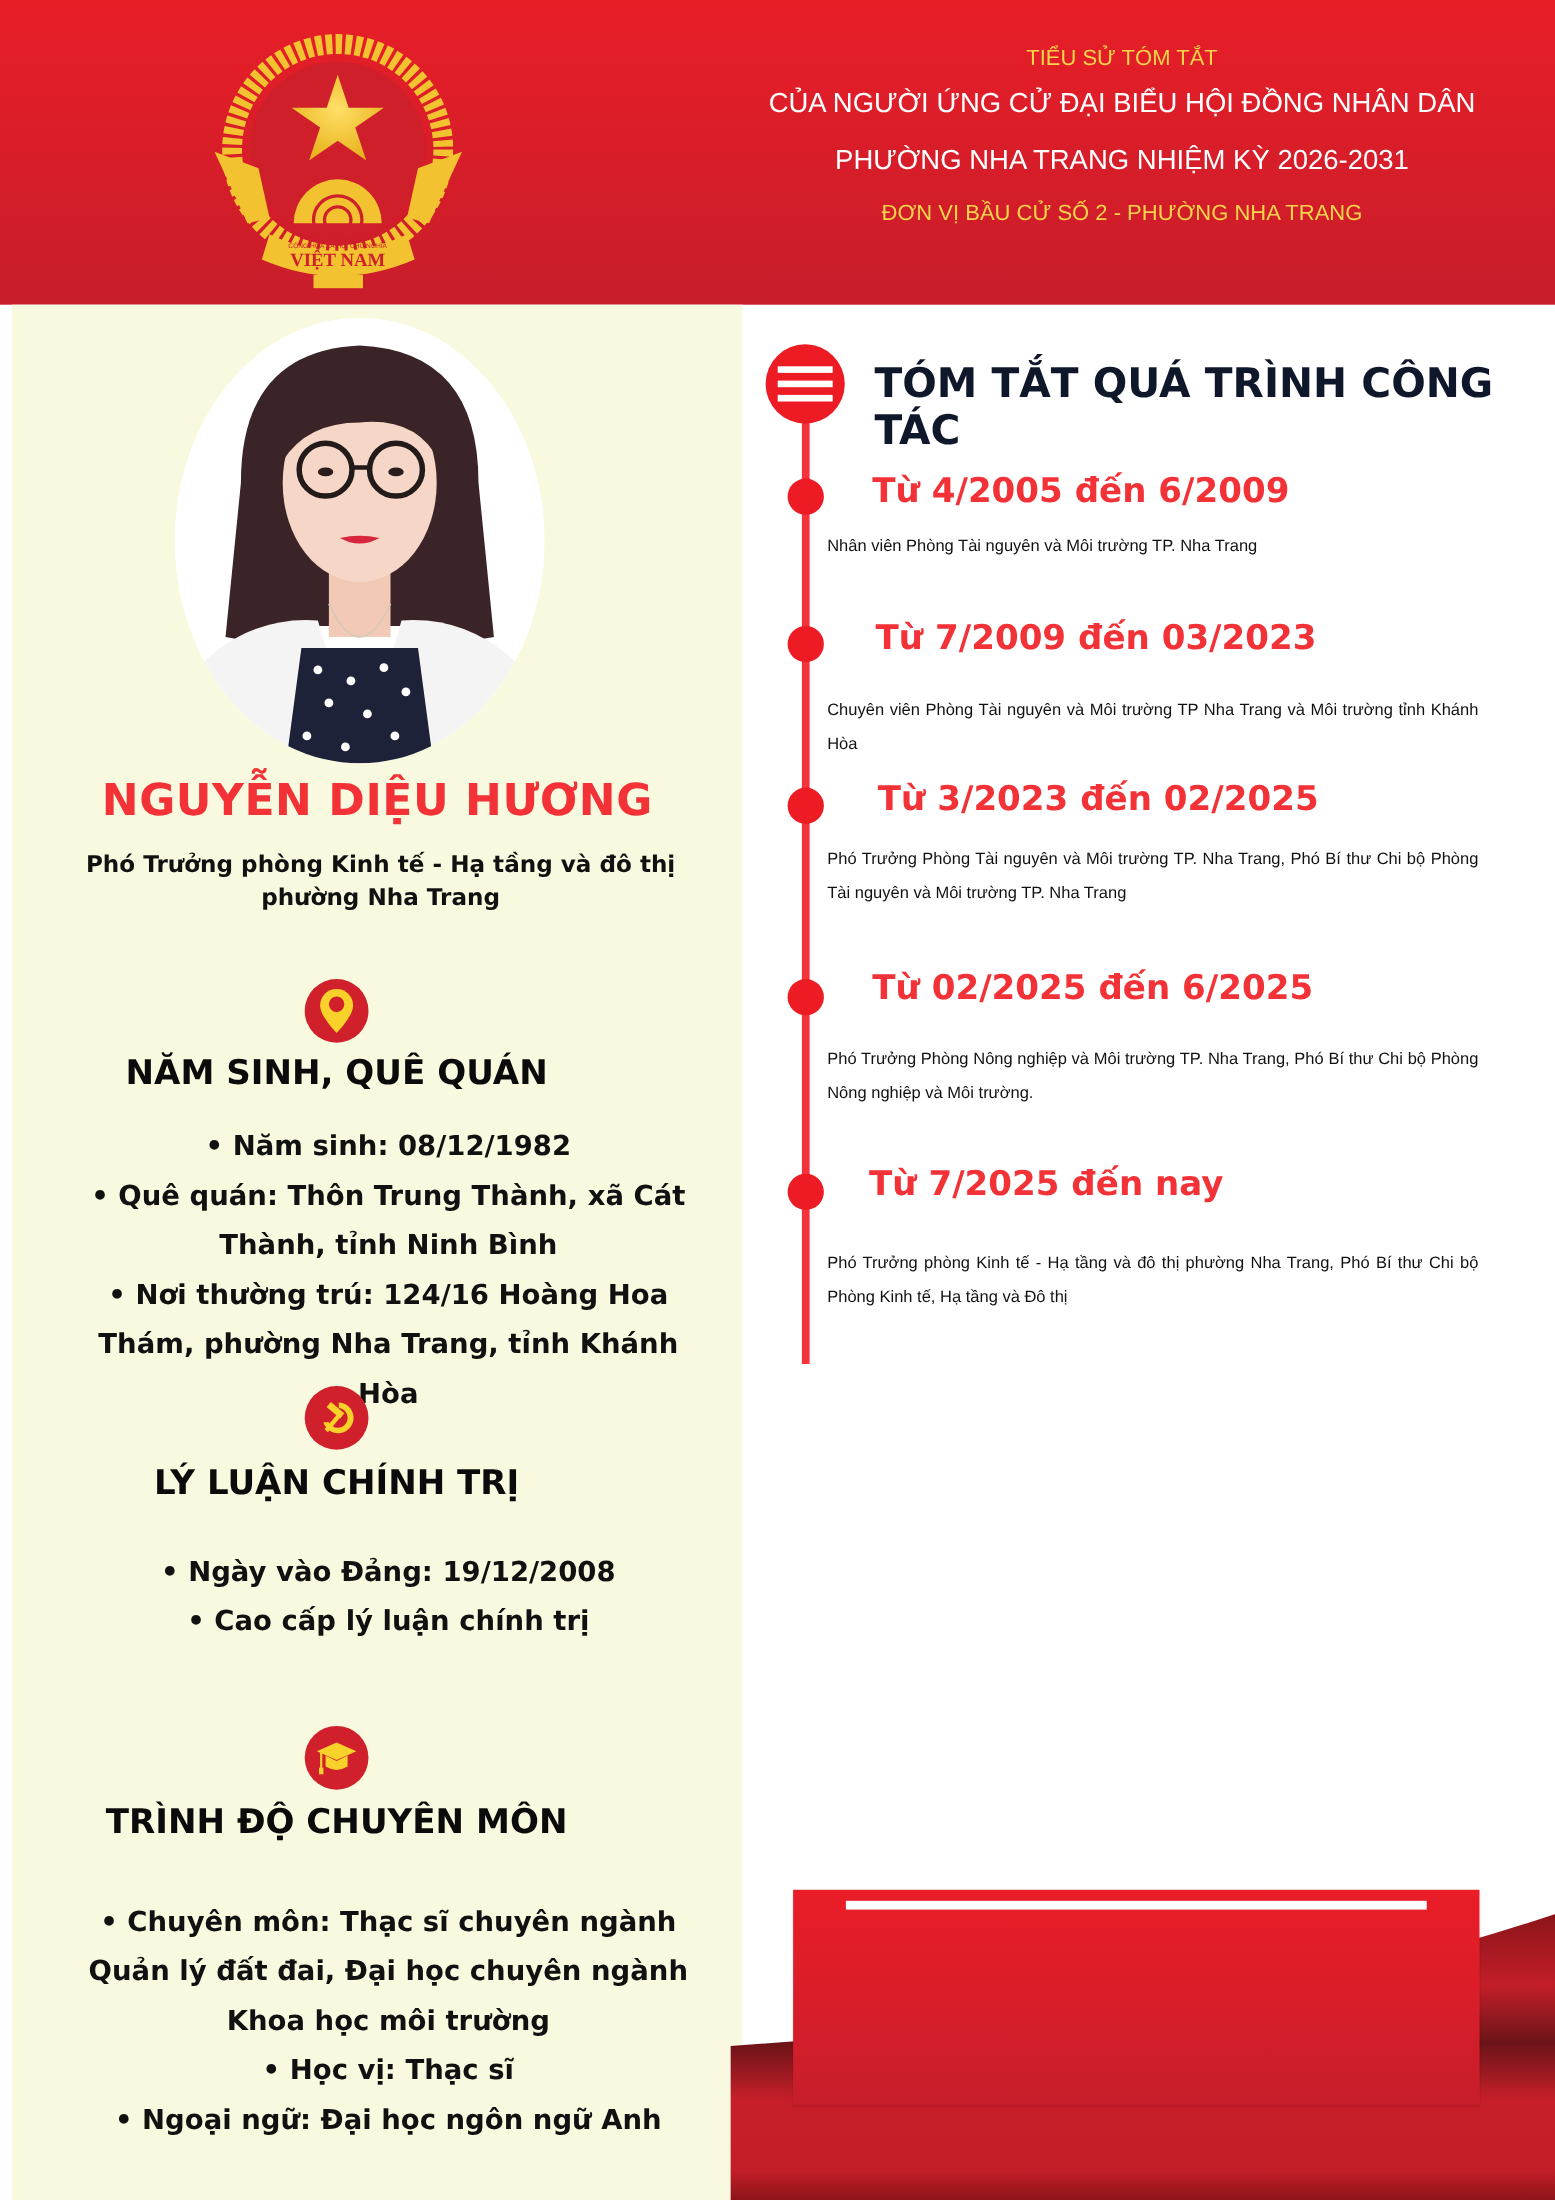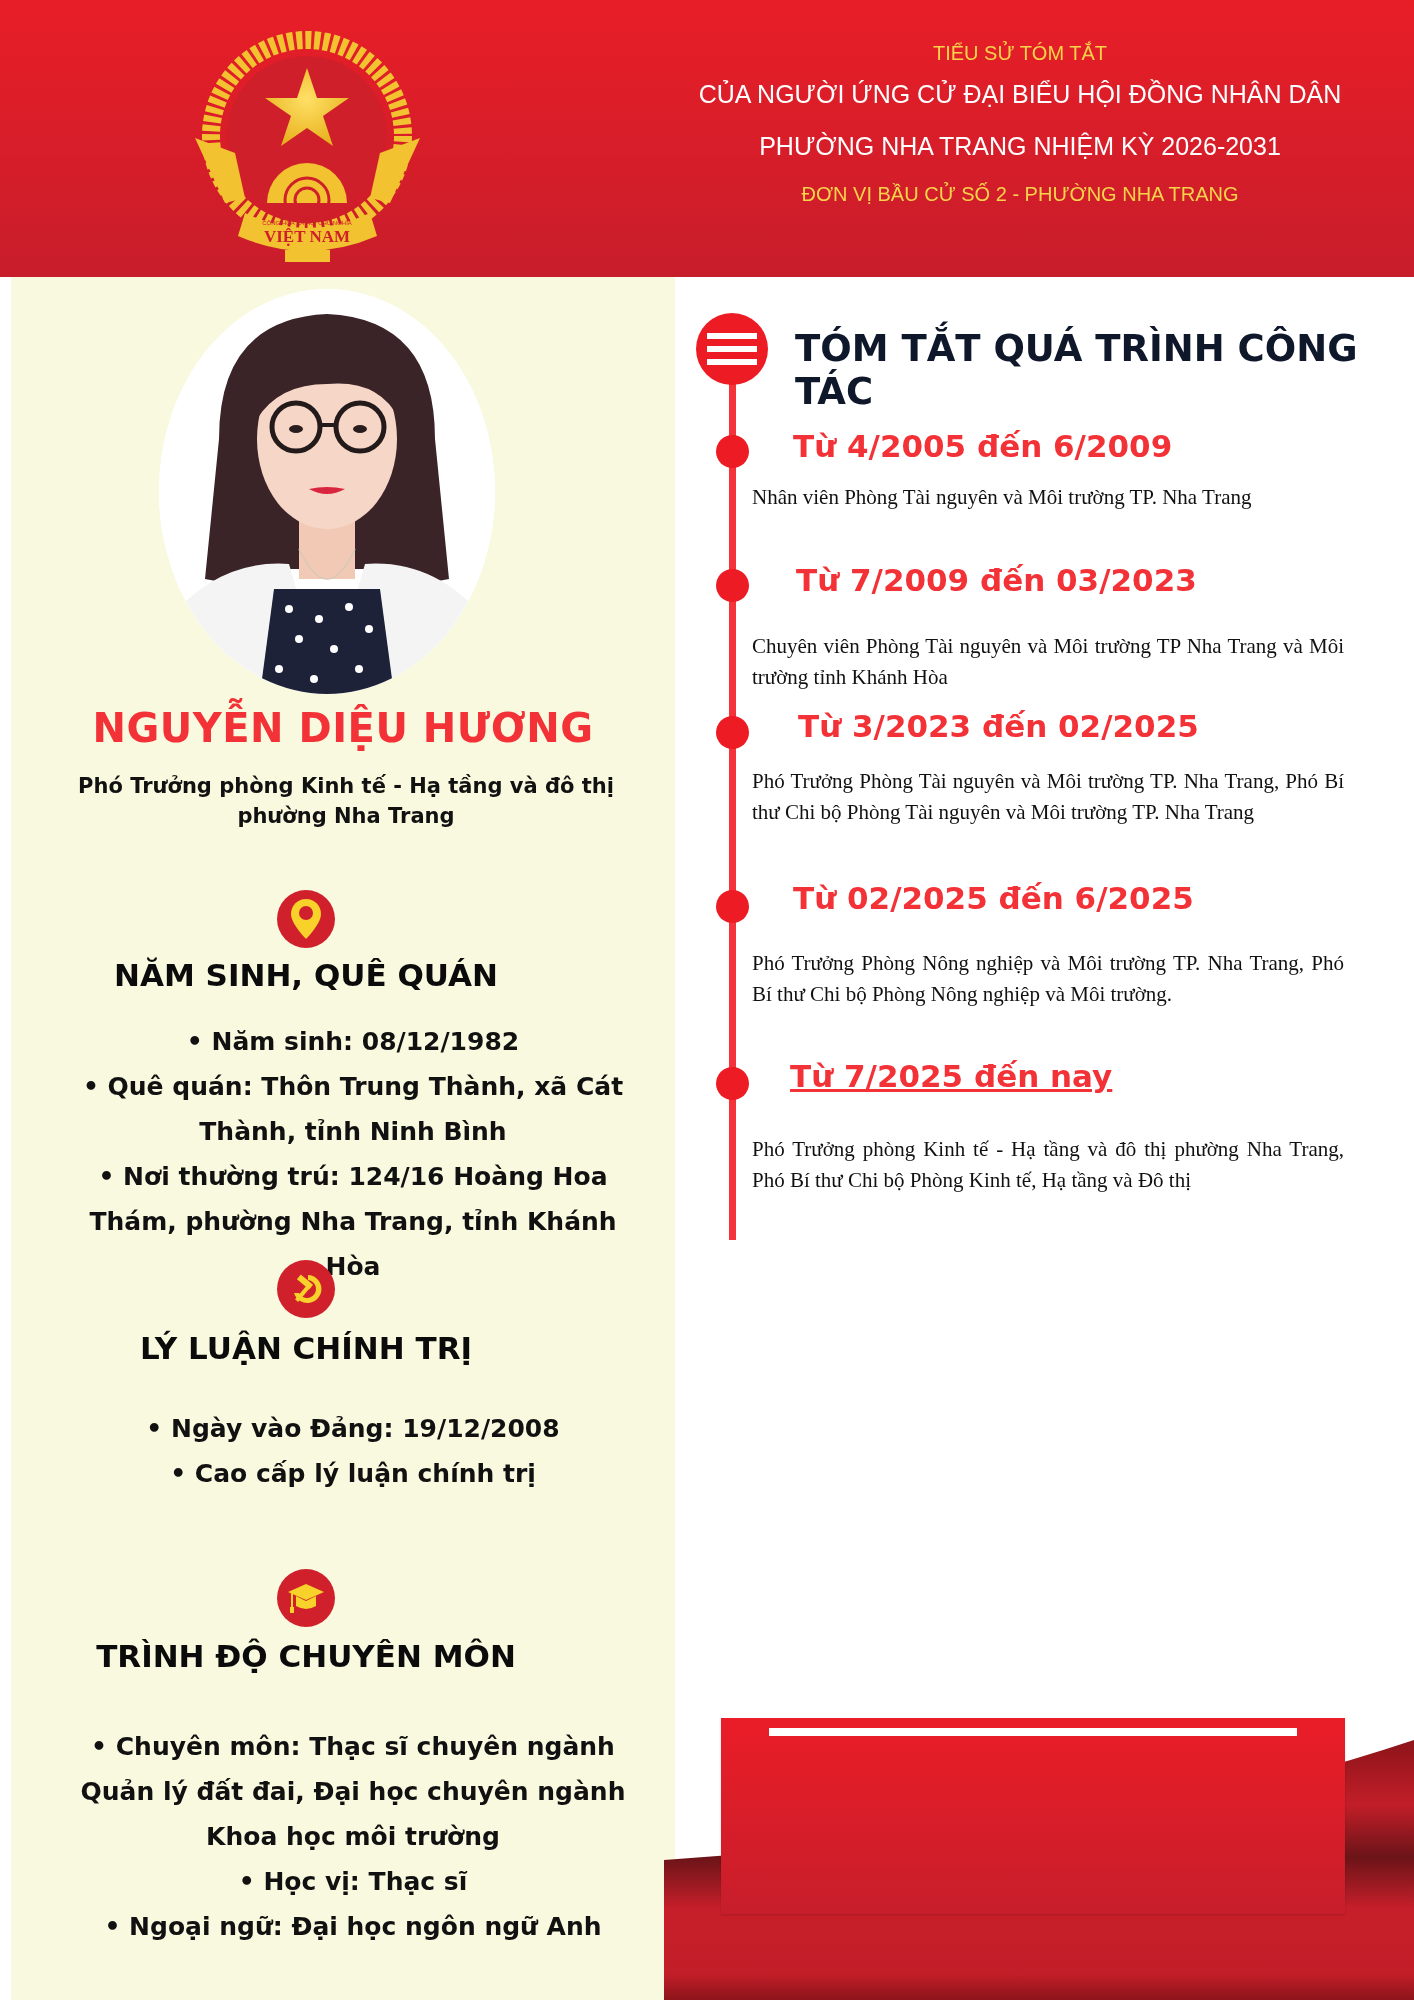--- a/index.html
+++ b/index.html
@@ -47,22 +47,22 @@
     position: absolute; left: 696px; top: 313px; width: 72px; height: 72px; border-radius: 50%;
     background: #ed1c24; display: flex; flex-direction: column; align-items: center; justify-content: center; gap: 7px;
   }
   .tl-head span { display: block; width: 50px; height: 6px; background: #fff; }
   .tl-title {
     position: absolute; left: 795px; top: 327px; font-size: 37px; font-weight: bold; color: #0f172a;
   }
   .tl-dot { position: absolute; left: 716px; width: 33px; height: 33px; border-radius: 50%; background: #ed1c24; }
   .tl-date { position: absolute; font-size: 31px; font-weight: bold; color: #f23236; }
   .tl-desc {
-    position: absolute; left: 752px; width: 592px; font-size: 21px; line-height: 30.5px;
-    color: #111; text-align: justify; font-family: Liberation Serif, serif;
+    position: absolute; left: 752px; width: 592px; font-size: 15px; line-height: 30.5px;
+    color: #111; text-align: justify; font-family: Liberation Sans, sans-serif;
   }
 
   
   .ribbon { position: absolute; left: 664px; top: 1720px; width: 750px; height: 280px; }
   .unit-box {
     position: absolute; left: 721px; top: 1718px; width: 624px; height: 196px;
     background: linear-gradient(180deg, #ea1d27 0%, #c71e2b 100%);
     text-align: center; box-shadow: 0 1px 2px rgba(0,0,0,0.15);
   }
   .unit-title { margin-top: 14px; color: #f8d44a; font-size: 52px; line-height: 64px; font-family: "Liberation Sans", sans-serif; }
@@ -213,21 +213,21 @@
 
 <div class="tl-dot" style="top:716px;"></div>
 <div class="tl-date" style="left:798px; top:708px;">Từ 3/2023 đến 02/2025</div>
 <div class="tl-desc" style="top:766px;">Phó Trưởng Phòng Tài nguyên và Môi trường TP. Nha Trang, Phó Bí thư Chi bộ Phòng Tài nguyên và Môi trường TP. Nha Trang</div>
 
 <div class="tl-dot" style="top:890px;"></div>
 <div class="tl-date" style="left:793px; top:880px;">Từ 02/2025 đến 6/2025</div>
 <div class="tl-desc" style="top:948px;">Phó Trưởng Phòng Nông nghiệp và Môi trường TP. Nha Trang, Phó Bí thư Chi bộ Phòng Nông nghiệp và Môi trường.</div>
 
 <div class="tl-dot" style="top:1067px;"></div>
-<div class="tl-date" style="left:790px; top:1058px;text-decoration:underline;">Từ 7/2025 đến nay</div>
+<div class="tl-date" style="left:790px; top:1058px;">Từ 7/2025 đến nay</div>
 <div class="tl-desc" style="top:1134px;"> Phó Trưởng phòng Kinh tế - Hạ tầng và đô thị phường Nha Trang, Phó Bí thư Chi bộ Phòng Kinh tế, Hạ tầng và Đô thị</div>
 
 <div class="ribbon">
   <svg width="750" height="280" viewBox="0 0 750 280">
     <defs>
       <linearGradient id="rib" x1="0" y1="0" x2="0" y2="1">
         <stop offset="0%" stop-color="#8c141a"></stop>
         <stop offset="25%" stop-color="#c21e28"></stop>
         <stop offset="45%" stop-color="#6b1418"></stop>
         <stop offset="65%" stop-color="#c71f2a"></stop>

